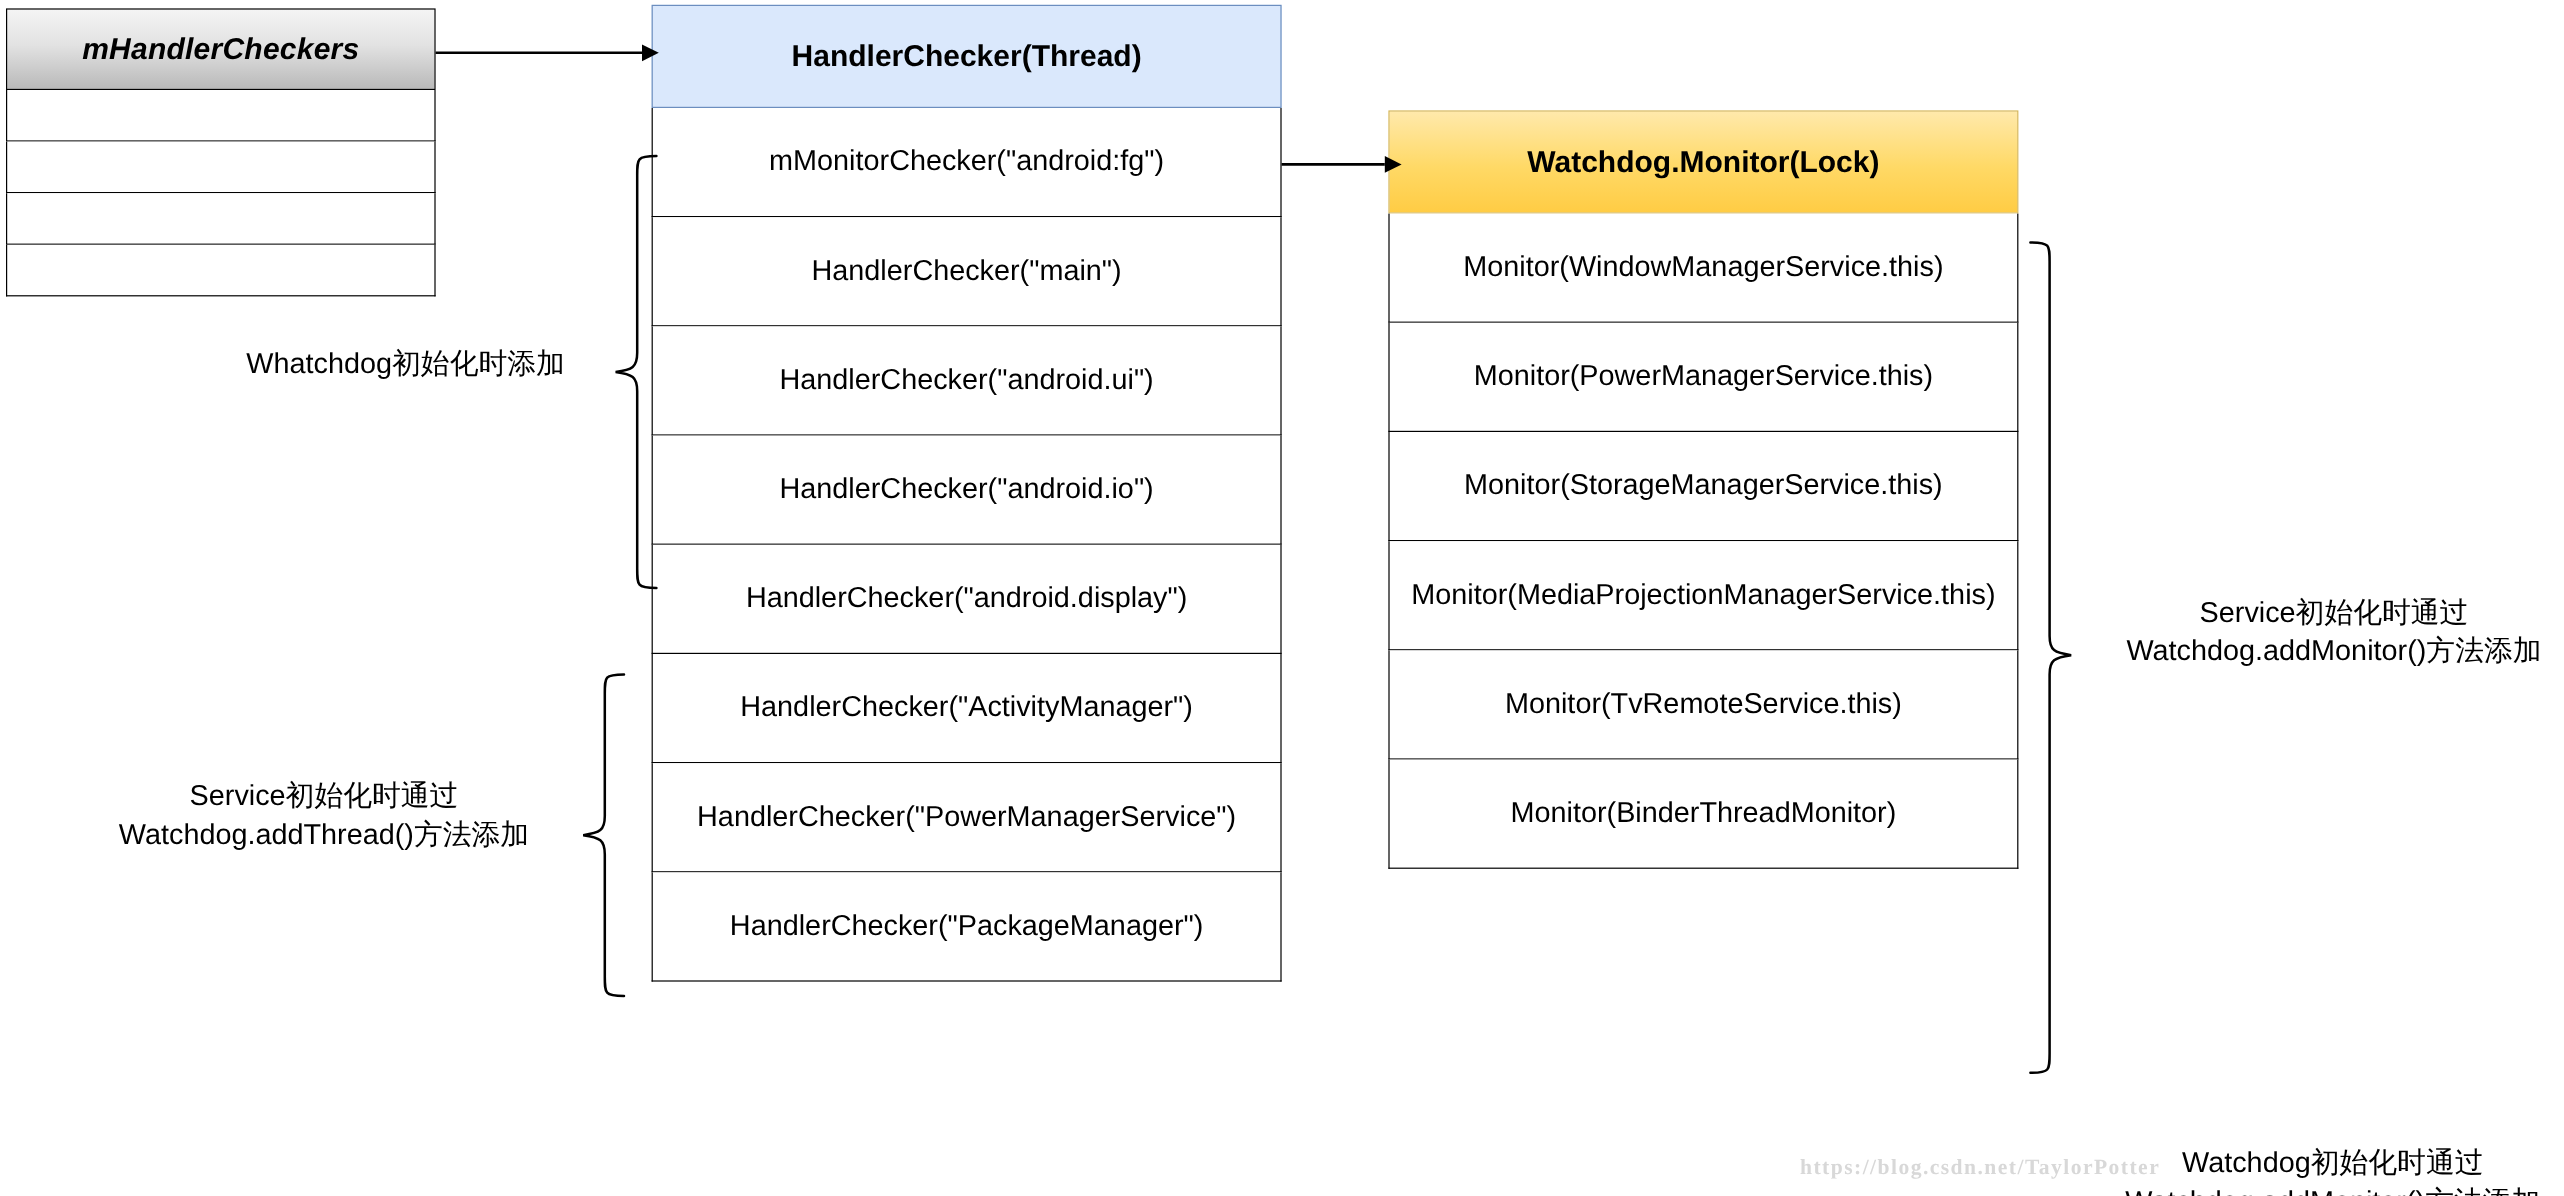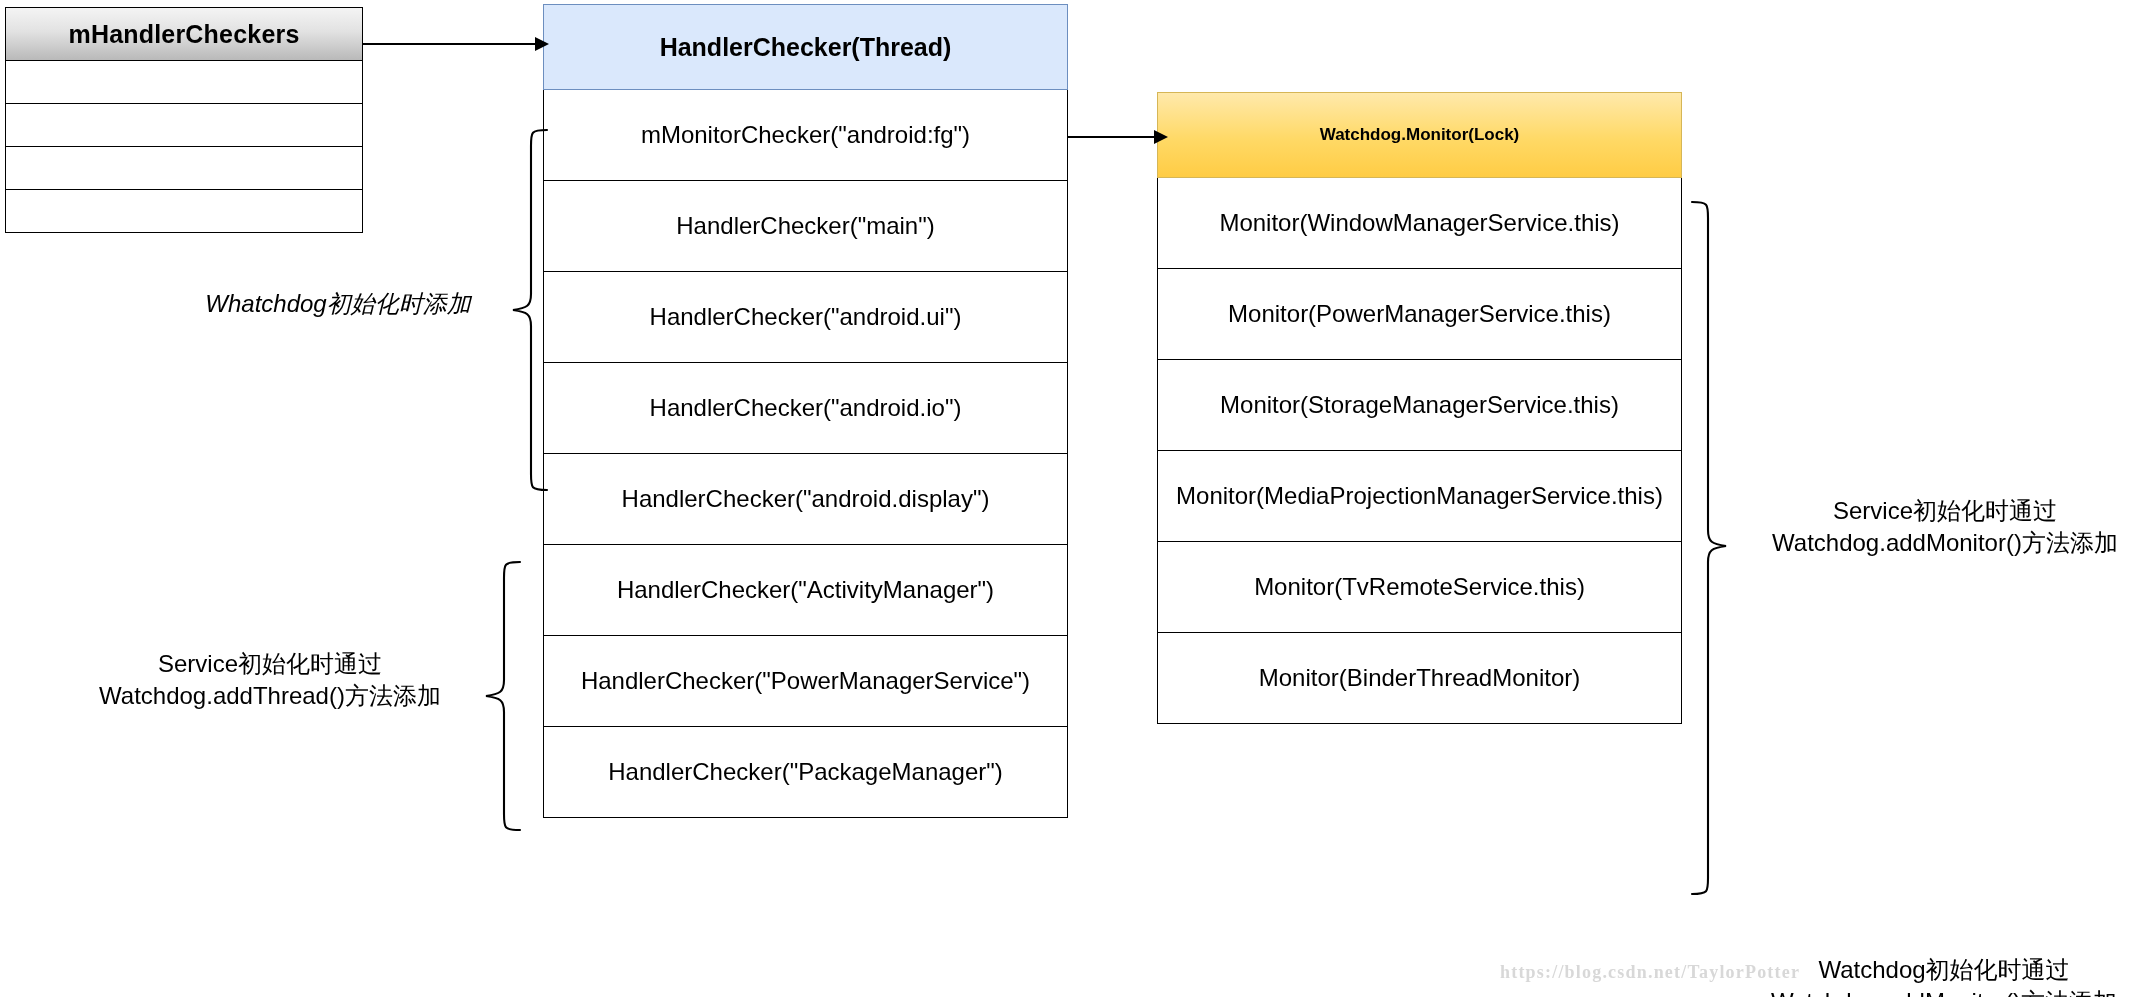--- a/index.html
+++ b/index.html
@@ -45,26 +45,27 @@
     white-space: nowrap;
   }
 
   
   #box-handler-checkers {
     left: 5px;
     top: 7px;
     width: 358px;
   }
   #box-handler-checkers .box-header {
-    height: 54px;
+    height: 68px;
     background: linear-gradient(to bottom, #f4f4f4 0%, #e2e2e2 45%, #b9b9b9 100%);
     border: 1px solid #000000;
     font-size: 25px;
     color: #000000;
     letter-spacing: .2px;
+    font-style: italic;
   }
   #box-handler-checkers .box-row {
     height: 43px;
   }
 
   
   #box-thread {
     left: 543px;
     top: 4px;
     width: 525px;
@@ -85,21 +86,21 @@
   
   #box-monitor {
     left: 1157px;
     top: 92px;
     width: 525px;
   }
   #box-monitor .box-header {
     height: 86px;
     background: linear-gradient(to bottom, #ffe9ab 0%, #ffd966 55%, #ffcc44 100%);
     border: 1px solid #d6b656;
-    font-size: 17px;
+    font-size: 25px;
     color: #000000;
   }
   #box-monitor .box-row {
     height: 91px;
     font-size: 24px;
     color: #000000;
   }
 
   
   .arrow-svg {
@@ -205,21 +206,21 @@
   <svg class="brace" style="left:1690px; top:200px; width:44px; height:700px;">
     <path d="M 2 2
              C 18 2, 18 4, 18 18
              L 18 330
              C 18 342, 22 344, 36 346
              C 22 348, 18 350, 18 362
              L 18 678
              C 18 692, 18 694, 2 694" fill="none" stroke="#000000" stroke-width="2.1" stroke-linecap="round"></path>
   </svg>
 
-  <div class="annotation" style="left:128px; top:288px; width:420px;font-style:italic;">Whatchdog初始化时添加</div>
+  <div class="annotation" style="left:128px; top:288px; width:420px;">Whatchdog初始化时添加</div>
 
   <div class="annotation" style="left:55px; top:648px; width:430px;">Service初始化时通过
 Watchdog.addThread()方法添加</div>
 
   <div class="annotation" style="left:1760px; top:495px; width:370px;">Service初始化时通过
 Watchdog.addMonitor()方法添加</div>
 
   <div class="annotation" style="left:1755px; top:954px; width:378px;">Watchdog初始化时通过
 Watchdog.addMonitor()方法添加</div>
 

